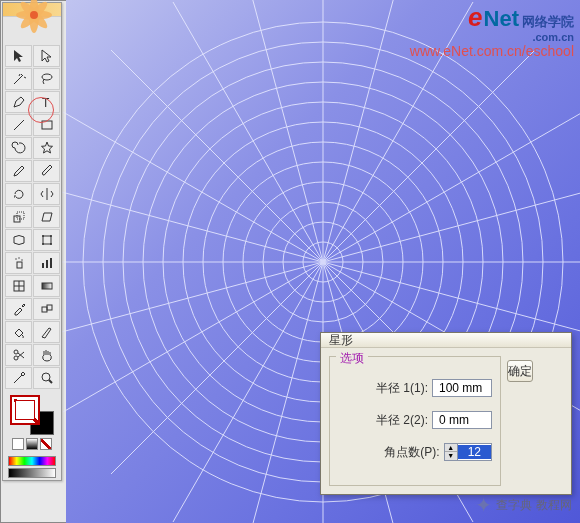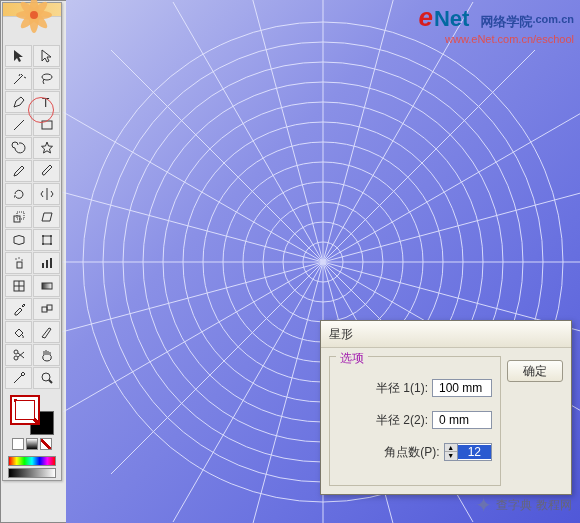--- a/index.html
+++ b/index.html
@@ -23,37 +23,37 @@
 .mini-sw div{width:12px;height:12px;border:1px solid #888}
 .color-bar{width:48px;height:10px;background:linear-gradient(90deg,#ff0000,#ffff00,#00ff00,#00ffff,#0000ff,#ff00ff,#ff0000);border:1px solid #888;margin:2px auto}
 .bw-bar{width:48px;height:10px;background:linear-gradient(90deg,#000,#fff);border:1px solid #888;margin:0 auto 2px}
 .circle-mark{position:absolute;left:28px;top:97px;width:26px;height:26px;border:1.5px solid #e05050;border-radius:50%;pointer-events:none}
 .watermark{position:absolute;right:6px;top:2px;text-align:right}
 .wm-logo{display:flex;align-items:baseline;gap:1px;justify-content:flex-end}
 .wm-e{font-size:26px;font-weight:bold;color:#d81e1e;font-style:italic}
 .wm-net{font-size:22px;font-weight:bold;color:#0369a1}
 .wm-cn{font-size:11px;color:#2a4aa0;font-weight:bold}
 .wm-zh{font-size:13px;color:#2a4aa0;font-weight:bold}
-.wm-url{font-size:11px;color:#e05050}
+.wm-url{font-size:14px;color:#e05050}
 .btm-wm{position:absolute;right:8px;bottom:6px;display:flex;gap:4px;font-size:13px;color:#667;align-items:center}
 .dialog{position:absolute;right:8px;bottom:28px;width:252px;background:#eceae0;border:1px solid #7a7668;box-shadow:2px 2px 6px rgba(0,0,0,.25)}
-.dlg-title{height:27px;background:linear-gradient(#fdfcf7,#e8e4d4);border-bottom:1px solid #c8c4b4;padding:5px 8px;display:flex;align-items:center;color:#333}
+.dlg-title{height:15px;background:linear-gradient(#fdfcf7,#e8e4d4);border-bottom:1px solid #c8c4b4;padding:5px 8px;display:flex;align-items:center;color:#333}
 .dlg-body{padding:8px;display:flex;gap:6px}
 .dlg-left{flex:1}
 .fieldset{border:1px solid #c0bcaa;padding:8px 8px 10px;position:relative}
 .legend{position:absolute;top:-7px;left:6px;background:#eceae0;padding:0 4px;color:#a21caf}
 .row{display:flex;align-items:center;gap:4px;margin:14px 0}
 .row label{flex:1;text-align:right;color:#333}
 .row input{width:60px;height:18px;border:1px solid #8a94a8;padding:0 6px;background:#fff}
 .sel{background:#2a5ad0;color:#fff}
 .spinner{display:flex;align-items:center;border:1px solid #8a94a8;background:#fff;height:18px}
 .spin-btns{display:flex;flex-direction:column;border-right:1px solid #8a94a8}
 .spin-btns span{width:12px;height:8px;font-size:7px;line-height:7px;text-align:center;background:#e0e0e0;border-bottom:1px solid #aaa;cursor:pointer}
 .spin-btns span:last-child{border-bottom:none}
-.dlg-right{width:56px;display:flex;flex-direction:column;gap:6px;padding-top:4px}
+.dlg-right{width:56px;display:flex;flex-direction:row;gap:6px;padding-top:4px}
 .btn{height:22px;background:linear-gradient(#fdfdfa,#ece8d8);border:1px solid #9c9888;border-radius:3px;cursor:pointer;display:flex;align-items:center;justify-content:center;color:#333}
 </style>
 </head>
 <body>
 
 <div class="border"></div>
 
 <div class="canvas">
   <svg class="grid" width="540" height="540" viewBox="-270 -270 540 540">
     <g stroke="#e8eaff" stroke-width="1" fill="none" opacity="0.85">
@@ -82,21 +82,21 @@
       <line x1="-75" y1="-280" x2="75" y2="280"></line>
       <line x1="-75" y1="280" x2="75" y2="-280"></line>
     </g>
   </svg>
 </div>
 
 <div class="watermark">
   <div class="wm-logo">
     <span class="wm-e">e</span>
     <span class="wm-net">Net</span>
-    <span style="display:inline-flex;margin-left:10px">
+    <span style="display:inline-flex;flex-direction:column;margin-left:2px">
       <span class="wm-zh">网络学院</span>
       <span class="wm-cn">.com.cn</span>
     </span>
   </div>
   <div class="wm-url">www.eNet.com.cn/eschool</div>
 </div>
 
 <div class="toolbox">
   <div class="tool-header"></div>
   <svg class="flower" width="50" height="36">

